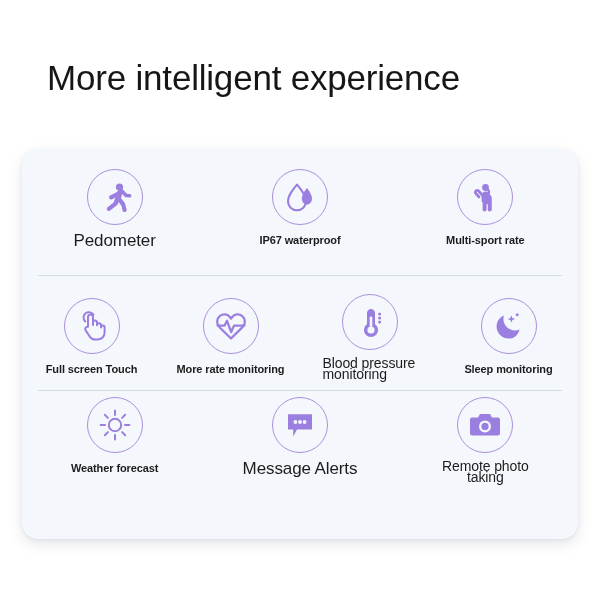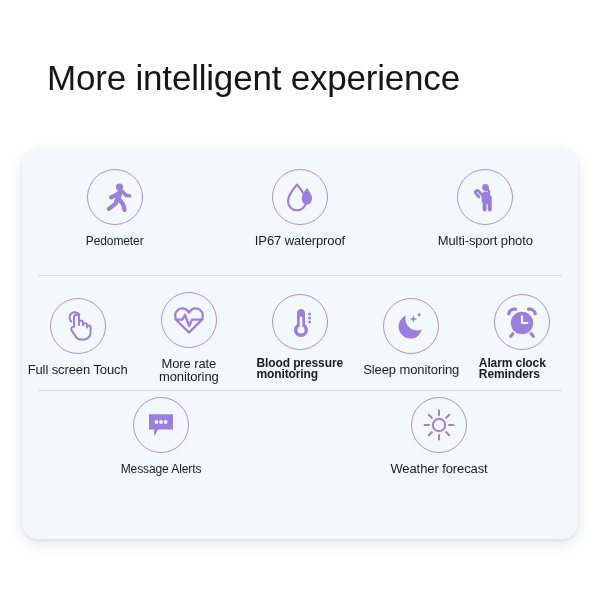--- a/index.html
+++ b/index.html
@@ -82,35 +82,36 @@
     justify-content: center;
     box-sizing: border-box;
     background: transparent;
   }
   .icon-circle svg { display: block; }
 
   .feature-label {
     margin-top: 9px;
     text-align: center;
     color: #1c1c1c;
-    font-size: 12px;
+    font-size: 17px;
     line-height: 14px;
     letter-spacing: -0.1px;
     max-width: 118px;
     white-space: pre-line;
   }
   .feature-label.small {
-    font-size: 12px;
+    font-size: 14px;
     line-height: 11px;
-    font-weight: 700;
+    font-weight: 400;
     margin-top: 8px;
   }
   .feature-label.mid {
-    font-size: 13px;
+    font-size: 11px;
     line-height: 13px;
+    font-weight: bold;
   }
   .feature-label.left {
     text-align: left;
     width: 100%;
     padding-left: 12px;
     box-sizing: border-box;
   }
 </style>
 </head>
 <body>
@@ -148,21 +149,21 @@
 
     <div class="feature-cell">
       <div class="icon-circle">
         <svg width="34" height="34" viewBox="0 0 34 34">
           <circle cx="17.5" cy="7.5" r="3.4" fill="#9b7fe0"></circle>
           <path d="M17.6 11.6 C15.3 11.6 13.6 13.3 13.6 15.5 L13.6 20.5 C13.6 21.4 14.0 22.2 14.6 22.8 L14.6 29.6 C14.6 30.7 15.5 31.6 16.6 31.6 C17.7 31.6 18.6 30.7 18.6 29.6 L18.6 24.2 L19.8 24.2 L19.8 29.6 C19.8 30.7 20.7 31.6 21.8 31.6 C22.9 31.6 23.8 30.7 23.8 29.6 L23.8 18.0 C23.8 16.8 23.3 15.7 22.4 14.9 L20.5 13.0 C19.8 12.1 18.8 11.6 17.6 11.6 Z" fill="#9b7fe0"></path>
           <path d="M14.6 15.5 L10.6 11.0 C9.9 10.2 8.7 10.2 8.0 11.0 C7.3 11.7 7.3 12.9 8.0 13.6 L11.0 17.0" fill="none" stroke="#9b7fe0" stroke-width="2.7" stroke-linecap="round"></path>
           <path d="M20.6 13.8 C21.8 11.0 20.2 9.0 18.2 9.4" fill="none" stroke="#9b7fe0" stroke-width="2.4" stroke-linecap="round"></path>
         </svg>
       </div>
-      <div class="feature-label mid">Multi-sport photo</div>
+      <div class="feature-label mid">Multi-sport rate</div>
     </div>
 
   </div>
 
   <div class="feature-row row-2">
 
     <div class="feature-cell">
       <div class="icon-circle">
         <svg width="34" height="34" viewBox="0 0 34 34">
           <path d="M13.0 17.8 L13.0 8.0 C13.0 6.6 14.1 5.5 15.5 5.5 C16.9 5.5 18.0 6.6 18.0 8.0 L18.0 16.0 L18.0 13.6 C18.0 12.5 18.9 11.6 20.0 11.6 C21.1 11.6 22.0 12.5 22.0 13.6 L22.0 16.2 C22.0 15.1 22.9 14.2 24.0 14.2 C25.1 14.2 26.0 15.1 26.0 16.2 L26.0 18.4 C26.0 17.4 26.8 16.6 27.8 16.6 C28.8 16.6 29.6 17.4 29.6 18.4 L29.6 23.6 C29.6 27.5 26.5 30.6 22.6 30.6 L20.6 30.6 C17.8 30.6 15.3 29.0 14.1 26.5 L10.6 21.4 C9.9 20.3 10.2 18.9 11.3 18.2 C12.0 17.8 12.6 17.7 13.0 17.8 Z" fill="none" stroke="#9b7fe0" stroke-width="2" stroke-linejoin="round" stroke-linecap="round"></path>
@@ -201,68 +202,64 @@
       <div class="icon-circle">
         <svg width="34" height="34" viewBox="0 0 34 34">
           <path d="M27.6 20.4 C26.2 21.0 24.6 21.4 23.0 21.4 C16.6 21.4 11.4 16.2 11.4 9.8 C11.4 8.6 11.6 7.5 11.9 6.4 C7.6 8.2 4.6 12.5 4.6 17.5 C4.6 24.2 10.0 29.6 16.7 29.6 C21.6 29.6 25.9 26.7 27.6 20.4 Z" fill="#9b7fe0"></path>
           <path d="M19.4 6.2 L20.4 9.0 L23.2 10.0 L20.4 11.0 L19.4 13.8 L18.4 11.0 L15.6 10.0 L18.4 9.0 Z" fill="#9b7fe0"></path>
           <circle cx="25.2" cy="5.8" r="1.5" fill="#9b7fe0"></circle>
         </svg>
       </div>
       <div class="feature-label mid">Sleep monitoring</div>
     </div>
 
-    <div class="feature-cell">
-      <div class="icon-circle">
-        <svg width="34" height="34" viewBox="0 0 34 34">
-          <circle cx="17" cy="18" r="11.2" fill="#9b7fe0"></circle>
-          <path d="M3.8 8.6 C4.6 5.6 7.4 3.6 10.4 4.2" fill="none" stroke="#9b7fe0" stroke-width="3.4" stroke-linecap="round"></path>
-          <path d="M30.2 8.6 C29.4 5.6 26.6 3.6 23.6 4.2" fill="none" stroke="#9b7fe0" stroke-width="3.4" stroke-linecap="round"></path>
-          <path d="M8.0 28.6 L5.6 31.4" fill="none" stroke="#9b7fe0" stroke-width="3" stroke-linecap="round"></path>
-          <path d="M26.0 28.6 L28.4 31.4" fill="none" stroke="#9b7fe0" stroke-width="3" stroke-linecap="round"></path>
-          <path d="M17 11.4 L17 18 L22.4 18" fill="none" stroke="#f4f8fc" stroke-width="2.2" stroke-linecap="round" stroke-linejoin="round"></path>
-        </svg>
-      </div>
-      <div class="feature-label small left">Alarm clock
-Reminders</div>
-    </div>
 
   </div>
 
   <div class="feature-row row-3">
-
-    <div class="feature-cell">
-      <div class="icon-circle">
-        <svg width="32" height="30" viewBox="0 0 32 30">
-          <path d="M4.0 4.2 L28.0 4.2 L28.0 19.6 L13.0 19.6 L9.2 26.6 L9.2 19.6 L4.0 19.6 Z" fill="#9b7fe0"></path>
-          <circle cx="11.4" cy="12.0" r="1.9" fill="#f4f8fc"></circle>
-          <circle cx="16.0" cy="12.0" r="1.9" fill="#f4f8fc"></circle>
-          <circle cx="20.6" cy="12.0" r="1.9" fill="#f4f8fc"></circle>
-        </svg>
-      </div>
-      <div class="feature-label">Message Alerts</div>
-    </div>
 
     <div class="feature-cell">
       <div class="icon-circle">
         <svg width="34" height="34" viewBox="0 0 34 34">
           <circle cx="17" cy="17" r="6.2" fill="none" stroke="#9b7fe0" stroke-width="2"></circle>
           <g stroke="#9b7fe0" stroke-width="2" stroke-linecap="round">
             <path d="M17 2.6 L17 7.0"></path>
             <path d="M17 27.0 L17 31.4"></path>
             <path d="M2.6 17 L7.0 17"></path>
             <path d="M27.0 17 L31.4 17"></path>
             <path d="M6.8 6.8 L9.9 9.9"></path>
             <path d="M24.1 24.1 L27.2 27.2"></path>
             <path d="M27.2 6.8 L24.1 9.9"></path>
             <path d="M9.9 24.1 L6.8 27.2"></path>
           </g>
         </svg>
       </div>
       <div class="feature-label mid">Weather forecast</div>
     </div>
 
+    <div class="feature-cell">
+      <div class="icon-circle">
+        <svg width="32" height="30" viewBox="0 0 32 30">
+          <path d="M4.0 4.2 L28.0 4.2 L28.0 19.6 L13.0 19.6 L9.2 26.6 L9.2 19.6 L4.0 19.6 Z" fill="#9b7fe0"></path>
+          <circle cx="11.4" cy="12.0" r="1.9" fill="#f4f8fc"></circle>
+          <circle cx="16.0" cy="12.0" r="1.9" fill="#f4f8fc"></circle>
+          <circle cx="20.6" cy="12.0" r="1.9" fill="#f4f8fc"></circle>
+        </svg>
+      </div>
+      <div class="feature-label">Message Alerts</div>
+    </div>
+
+    <div class="feature-cell">
+      <div class="icon-circle">
+        <svg width="34" height="28" viewBox="0 0 34 28">
+          <path d="M12.0 3.0 L22.0 3.0 L24.0 6.4 L30.0 6.4 C31.1 6.4 32.0 7.3 32.0 8.4 L32.0 22.6 C32.0 23.7 31.1 24.6 30.0 24.6 L4.0 24.6 C2.9 24.6 2.0 23.7 2.0 22.6 L2.0 8.4 C2.0 7.3 2.9 6.4 4.0 6.4 L10.0 6.4 Z" fill="#9b7fe0"></path>
+          <circle cx="17.0" cy="15.4" r="6.0" fill="#f4f8fc"></circle>
+          <circle cx="17.0" cy="15.4" r="3.6" fill="#9b7fe0"></circle>
+        </svg>
+      </div>
+      <div class="feature-label small">Remote photo taking</div>
+    </div>
 
 
 
   </div>
 
 </div>
 
 </body></html>

